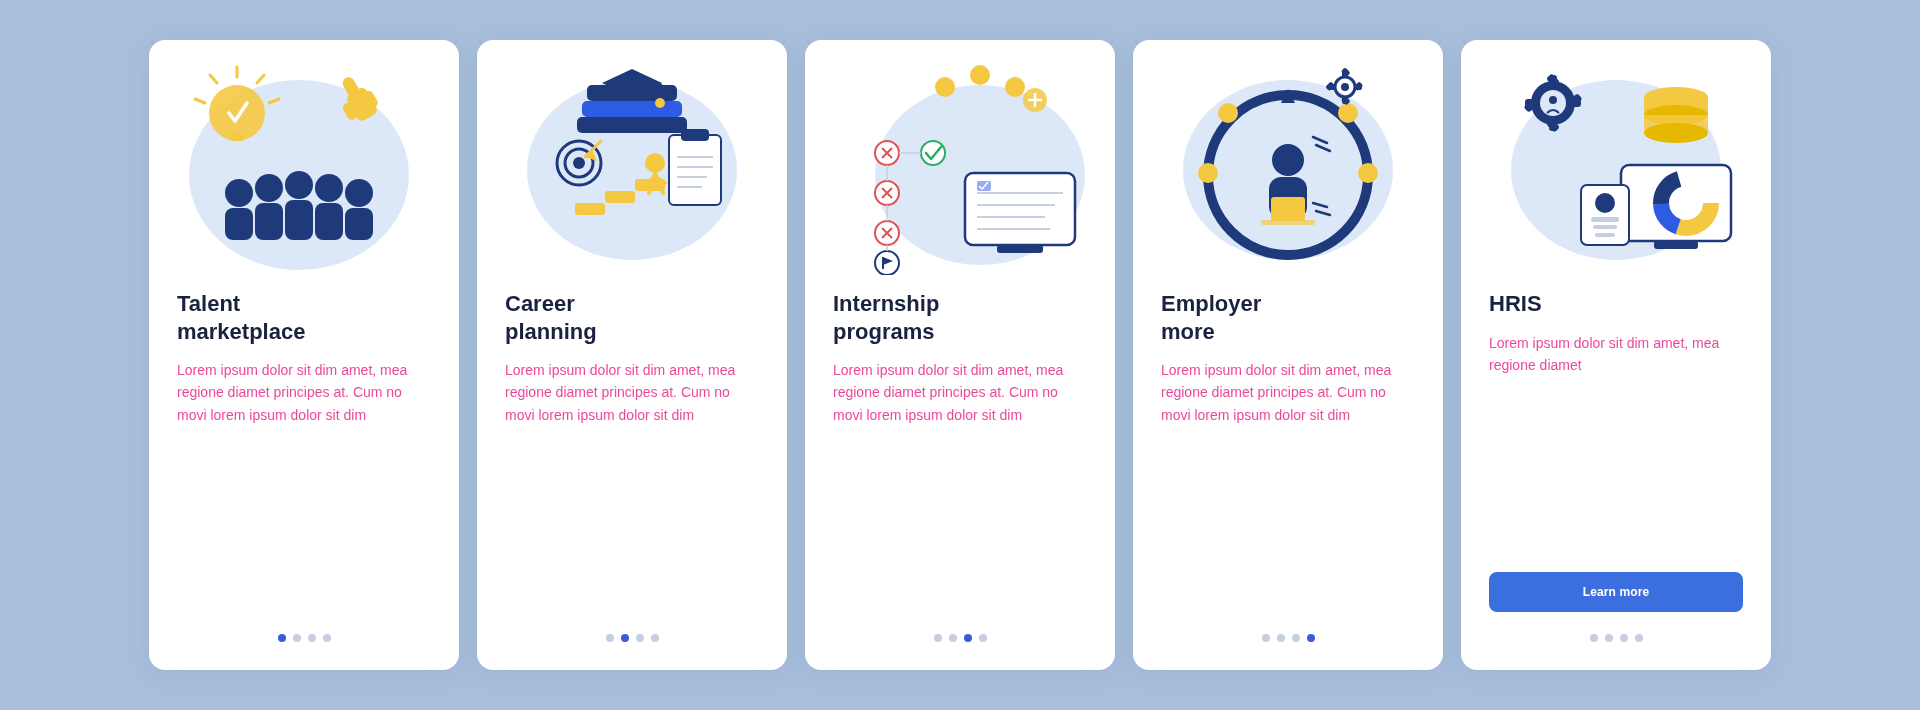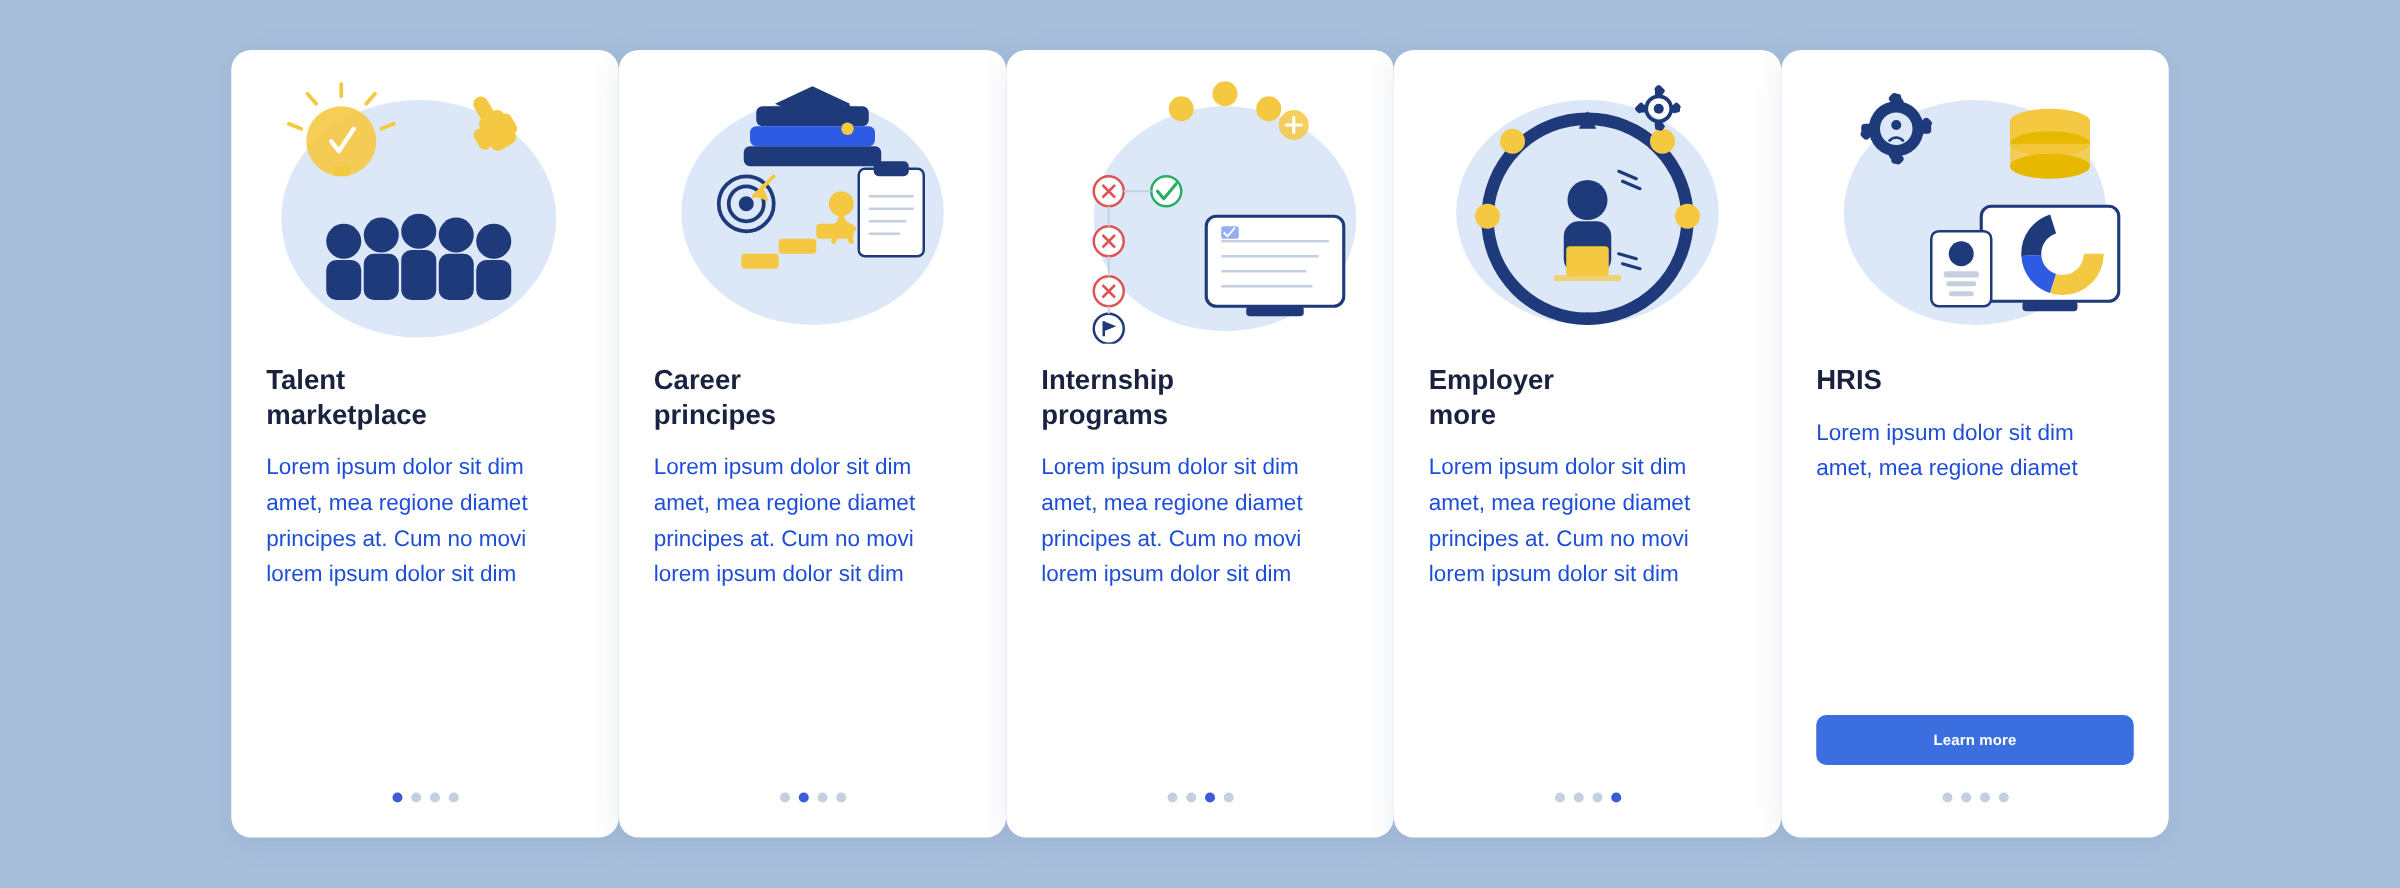--- a/index.html
+++ b/index.html
@@ -9,20 +9,21 @@
       justify-content: center;
       align-items: center;
       min-height: 710px;
       height: 710px;
       width: 1920px;
       font-family: 'Segoe UI', Arial, sans-serif;
       overflow: hidden;
     }
     .cards-container {
       display: flex;
+      gap: 18px;
       padding: 30px 40px;
       justify-content: center;
       align-items: center;
     }
     .card {
       background: #ffffff;
       border-radius: 16px;
       width: 310px;
       min-height: 630px;
       padding: 0 0 28px 0;
@@ -52,22 +53,22 @@
     }
     .card-title {
       font-size: 22px;
       font-weight: 700;
       color: #1a2240;
       margin-bottom: 14px;
       line-height: 1.25;
       text-align: left;
     }
     .card-body {
-      font-size: 18px;
-      color: #1d4ed8;
+      font-size: 14px;
+      color: #ec4899;
       line-height: 1.6;
       text-align: left;
       flex: 1;
     }
     .card-dots {
       display: flex;
       gap: 7px;
       justify-content: center;
       margin-top: 22px;
       width: 100%;
@@ -193,21 +194,21 @@
         <circle cx="82" cy="118" r="22" stroke="#1e3a7a" stroke-width="3" fill="none"></circle>
         <circle cx="82" cy="118" r="14" stroke="#1e3a7a" stroke-width="3" fill="none"></circle>
         <circle cx="82" cy="118" r="6" fill="#1e3a7a"></circle>
 
         <line x1="104" y1="96" x2="88" y2="112" stroke="#f5c842" stroke-width="3" stroke-linecap="round"></line>
         <polygon points="88,112 96,106 100,116" fill="#f5c842"></polygon>
       </svg>
     </div>
     <div class="card-content">
       <div class="card-title" style="white-space:pre-line;">Career
-principes</div>
+planning</div>
       <div class="card-body">Lorem ipsum dolor sit dim amet, mea regione diamet principes at. Cum no movi lorem ipsum dolor sit dim</div>
       <div class="card-dots">
         <span class="dot"></span>
         <span class="dot active"></span>
         <span class="dot"></span>
         <span class="dot"></span>
       </div>
     </div>
   </div>
 

